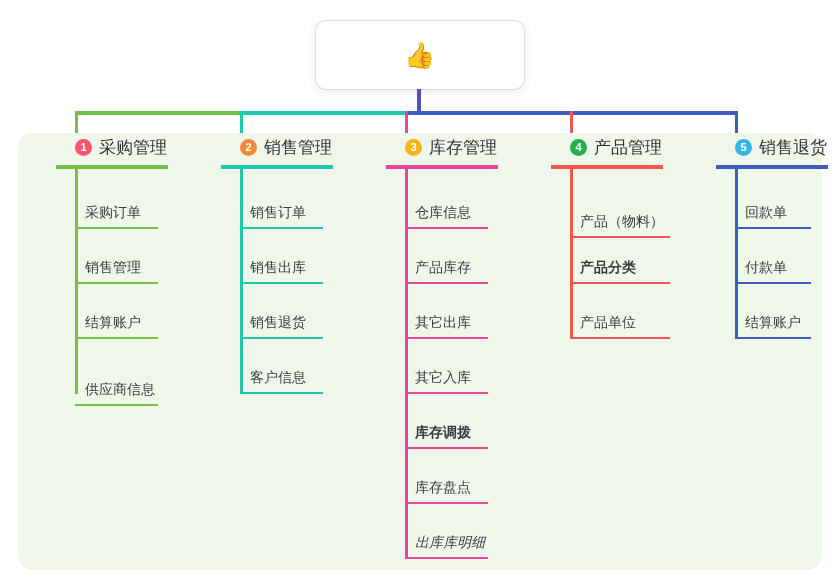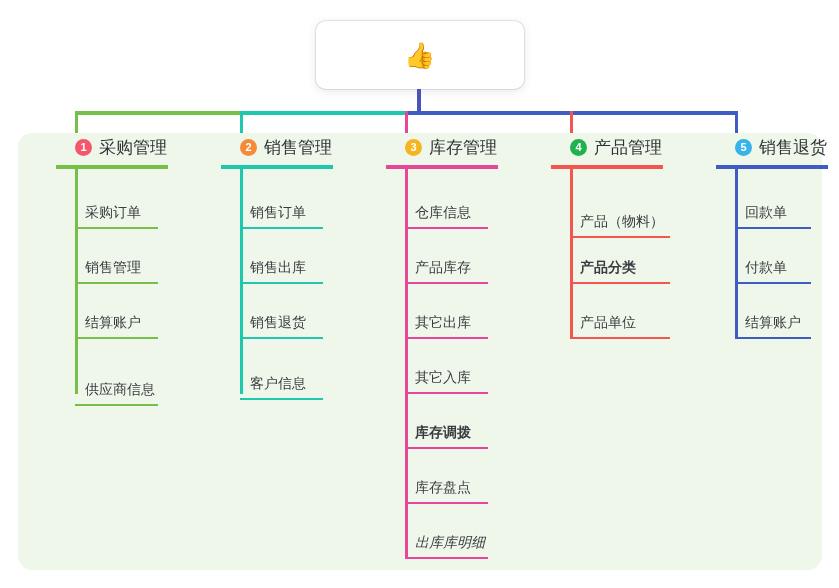--- a/index.html
+++ b/index.html
@@ -195,21 +195,21 @@
             <div class="leaf-underline" style="width: 83px; background: rgb(31, 200, 172);"></div>
           </div>
           <div class="leaf" style="top: 117px; height: 34px; width: 150px;">
             <span class="leaf-label">销售出库</span>
             <div class="leaf-underline" style="width: 83px; background: rgb(31, 200, 172);"></div>
           </div>
           <div class="leaf" style="top: 172px; height: 34px; width: 150px;">
             <span class="leaf-label">销售退货</span>
             <div class="leaf-underline" style="width: 83px; background: rgb(31, 200, 172);"></div>
           </div>
-          <div class="leaf" style="top: 233px; height: 34px; width: 150px;">
+          <div class="leaf" style="top: 227px; height: 34px; width: 150px;">
             <span class="leaf-label">客户信息</span>
             <div class="leaf-underline" style="width: 83px; background: rgb(31, 200, 172);"></div>
           </div>
         </div>
         <div class="column" style="left: 368px; width: 150px;">
           <div class="col-header">
             <span class="badge" style="background: rgb(245, 181, 31);">3</span>
             <span class="col-title">库存管理</span>
           </div>
           <div class="col-underline" style="top: 32px; width: 112px; background: rgb(232, 70, 154);"></div>

